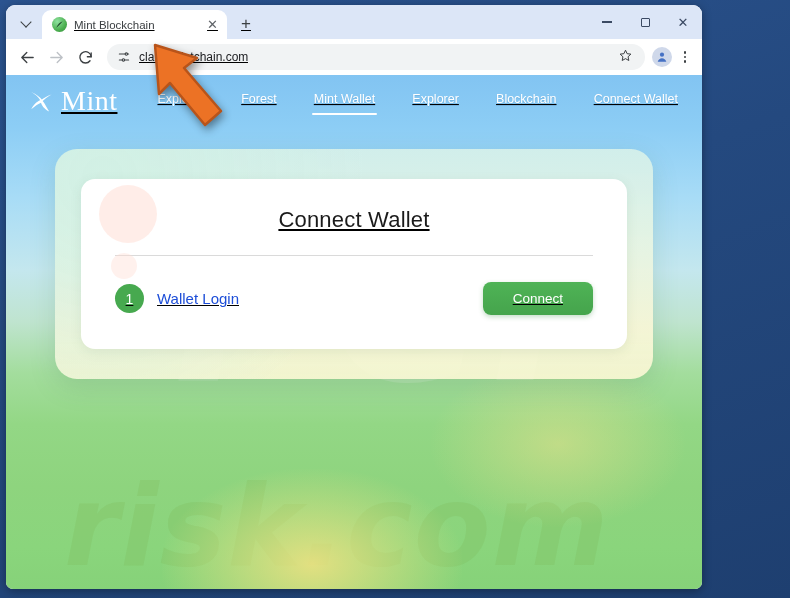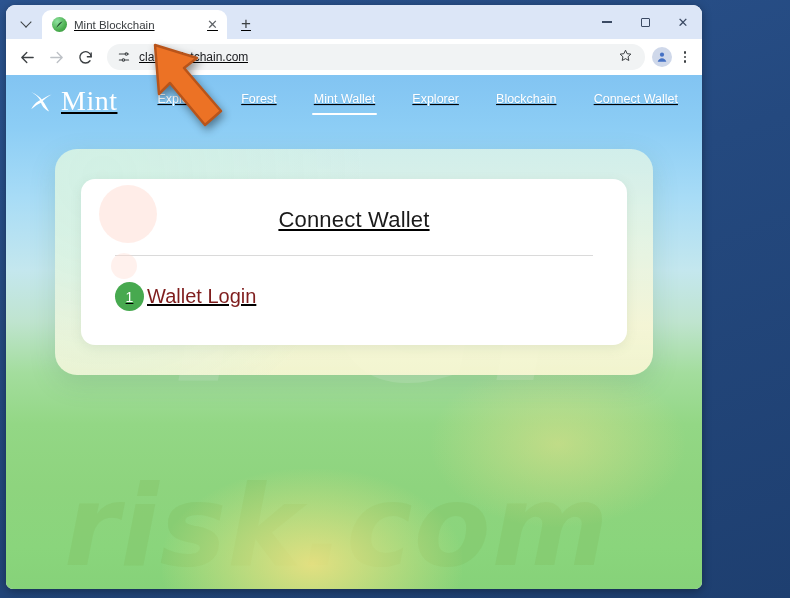--- a/index.html
+++ b/index.html
@@ -353,23 +353,23 @@
   .step {
     width: 29px; height: 29px;
     border-radius: 50%;
     background: #47a94f;
     color: #ffffff;
     font-size: 14px;
     display: flex; align-items: center; justify-content: center;
     flex: 0 0 auto;
   }
   .row-label {
-    margin-left: 3px;
-    font-size: 20px;
-    color: #7f1d1d;
+    margin-left: 13px;
+    font-size: 15px;
+    color: #1d4ed8;
   }
   .connect-btn {
     margin-left: auto;
     background: linear-gradient(to bottom, #4fb356 0%, #45a44c 100%);
     color: #ffffff;
     font-size: 13.5px;
     border: none;
     border-radius: 8px;
     padding: 0 30px;
     height: 33px;
@@ -509,20 +509,21 @@
 
             <div class="blob-a"></div>
             <div class="blob-b"></div>
 
             <div class="card-title">Connect Wallet</div>
             <div class="divider"></div>
 
             <div class="row">
               <div class="step">1</div>
               <div class="row-label">Wallet Login</div>
+              <button class="connect-btn">Connect</button>
             </div>
 
           </div>
         </div>
       </div>
 
     </div>
 
     <svg class="pointer" viewBox="0 0 86 96">
       <path d="M6 8 L48 21 L35 31 L72 74 L56 88 L21 46 L10 57 Z" fill="#ec7225" stroke="#b8541a" stroke-width="2.5" stroke-linejoin="round"></path>

